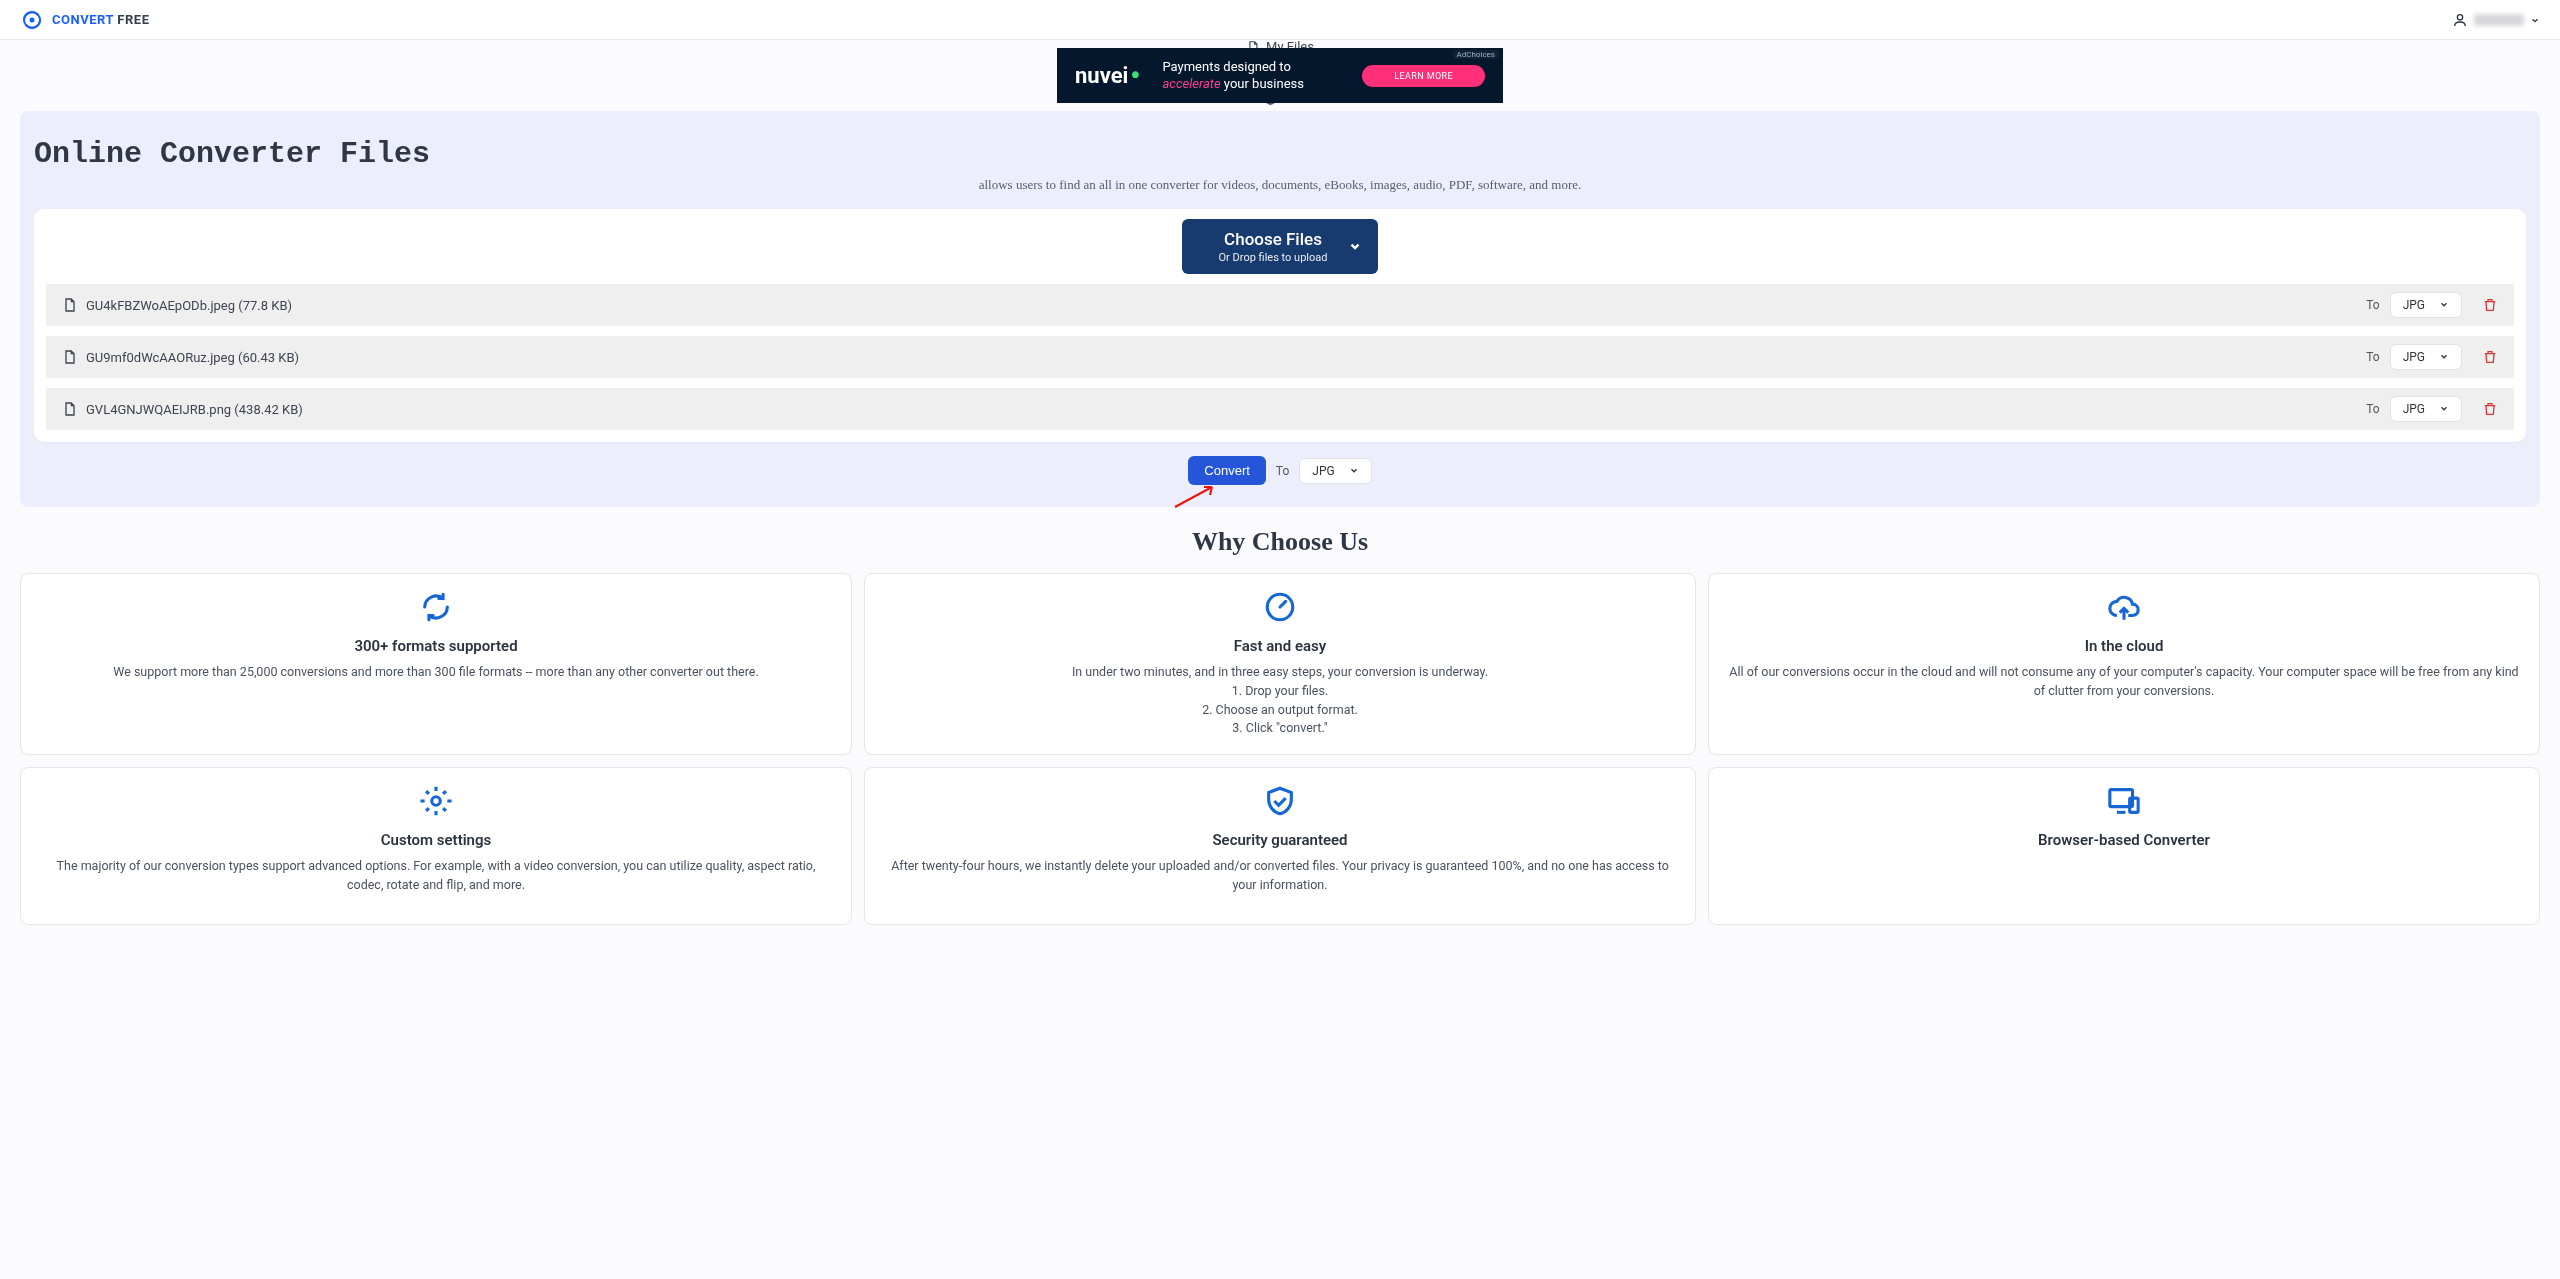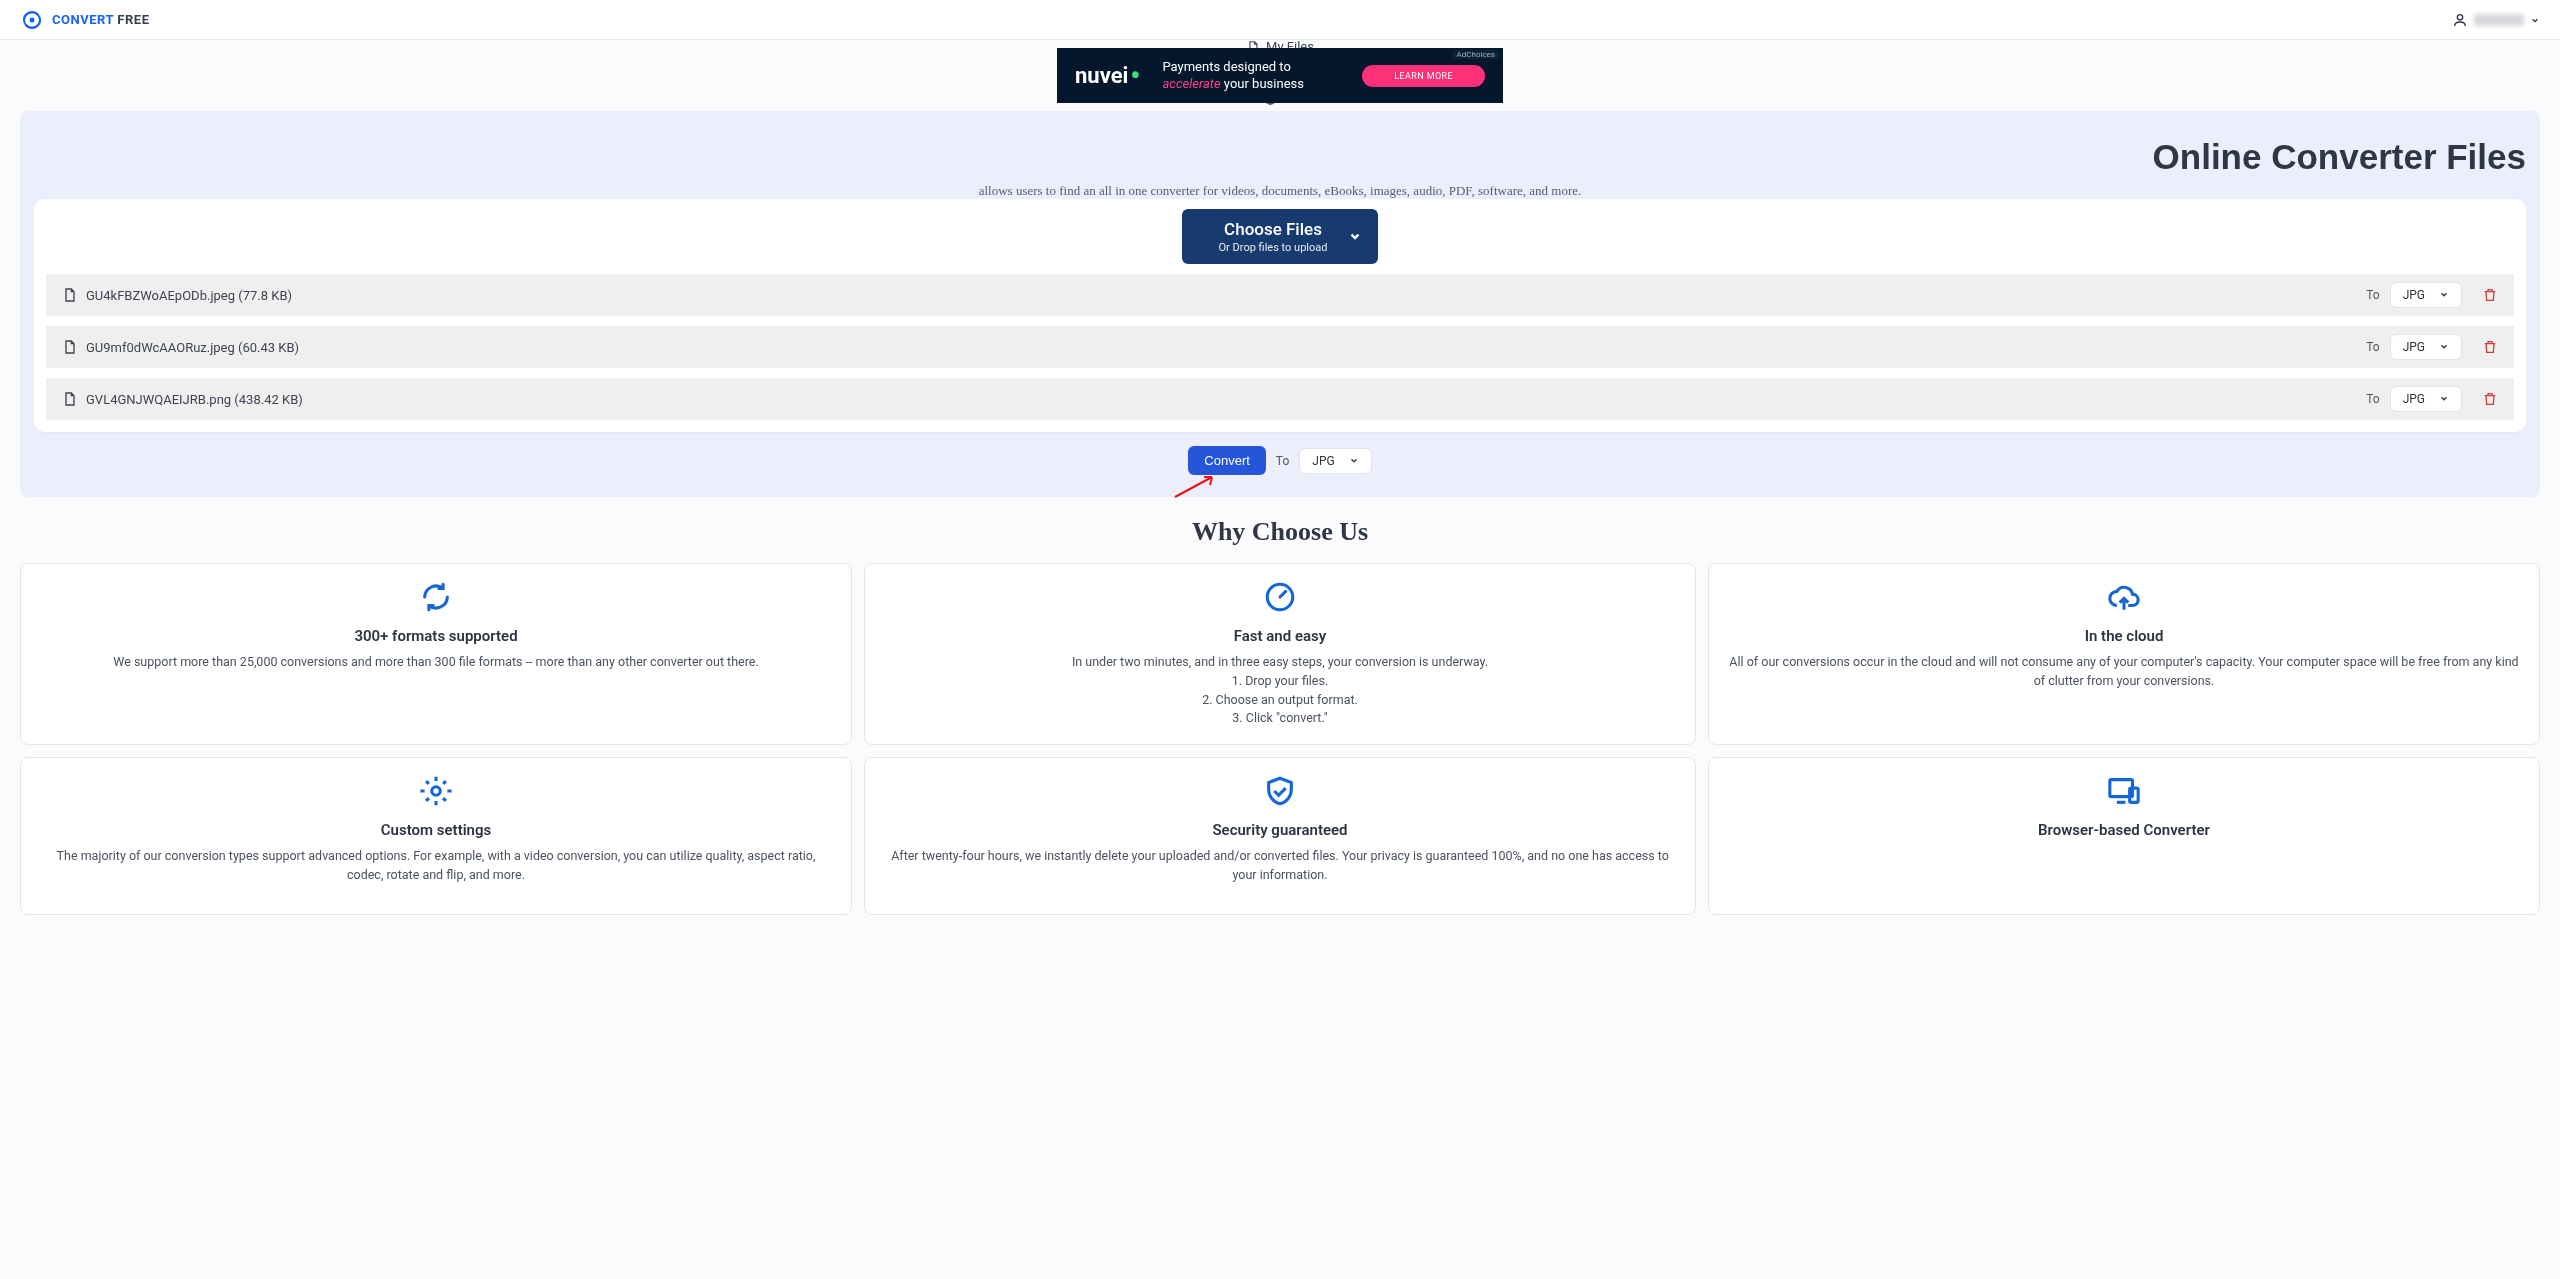--- a/index.html
+++ b/index.html
@@ -74,22 +74,22 @@
   padding:6px 32px; border-radius:14px; letter-spacing:.4px;
 }
 
 
 .hero-panel {
   margin: 0 20px 20px 20px;
   background:#eceefb;
   border-radius:8px;
   padding:26px 14px 22px 14px;
 }
-.hero-title { text-align:right; font-size:35px; font-weight:600; color:#2f3746; font-family: Liberation Sans, sans-serif; }
-.hero-sub  { text-align:center; font-size:13px; color:#566074; margin-top:6px; margin-bottom:0; font-family: Georgia, "Times New Roman", serif; }
+.hero-title { text-align:left; font-size:30px; font-weight:600; color:#2f3746; font-family: Liberation Mono, monospace; }
+.hero-sub  { text-align:center; font-size:13px; color:#566074; margin-top:6px; margin-bottom:16px; font-family: Georgia, "Times New Roman", serif; }
 
 .upload-box {
   background:#fff;
   border-radius:10px;
   padding:10px 12px 12px 12px;
   box-shadow: 0 1px 2px rgba(0,0,0,.04);
 }
 .choose {
   width:196px; margin:0 auto;
   background:#173a6f; color:#fff;

